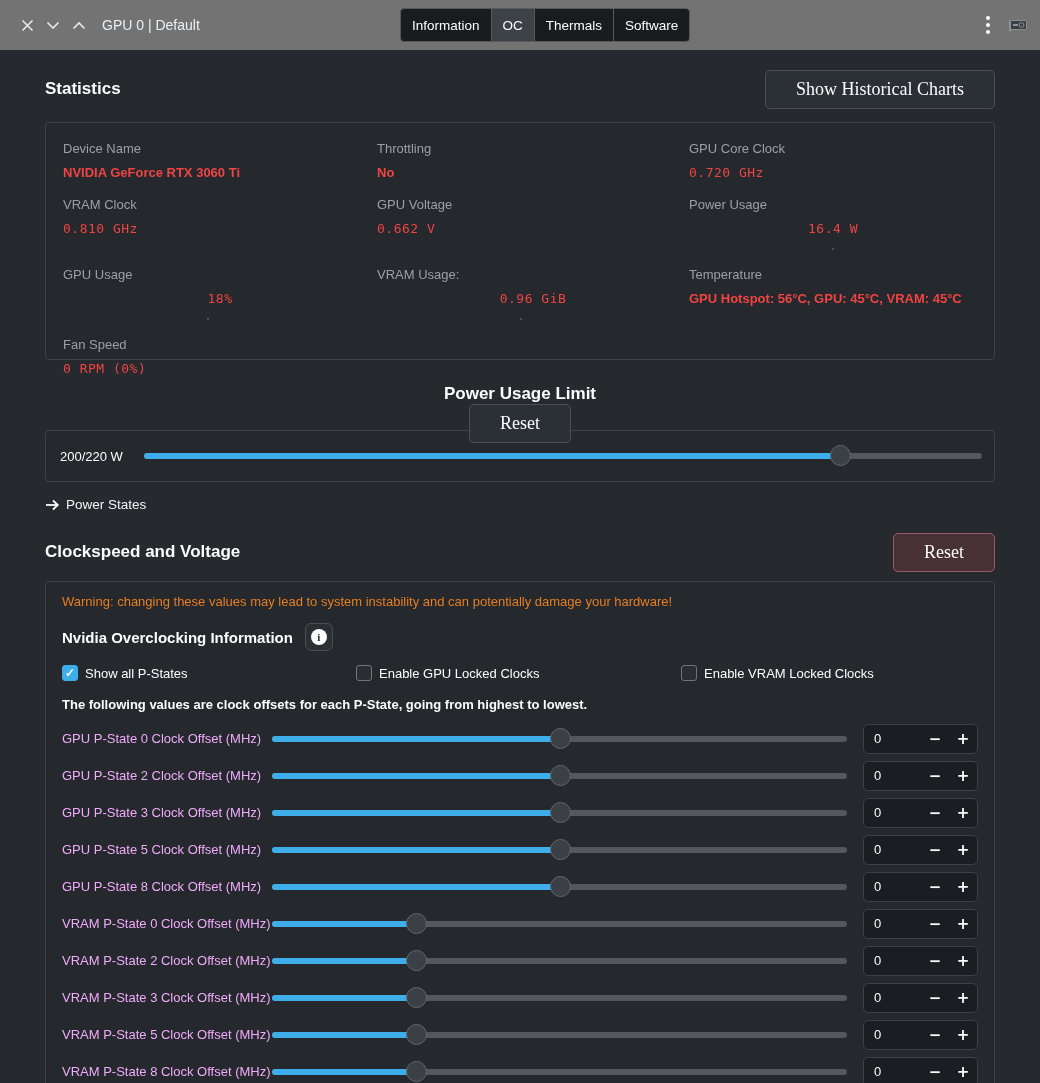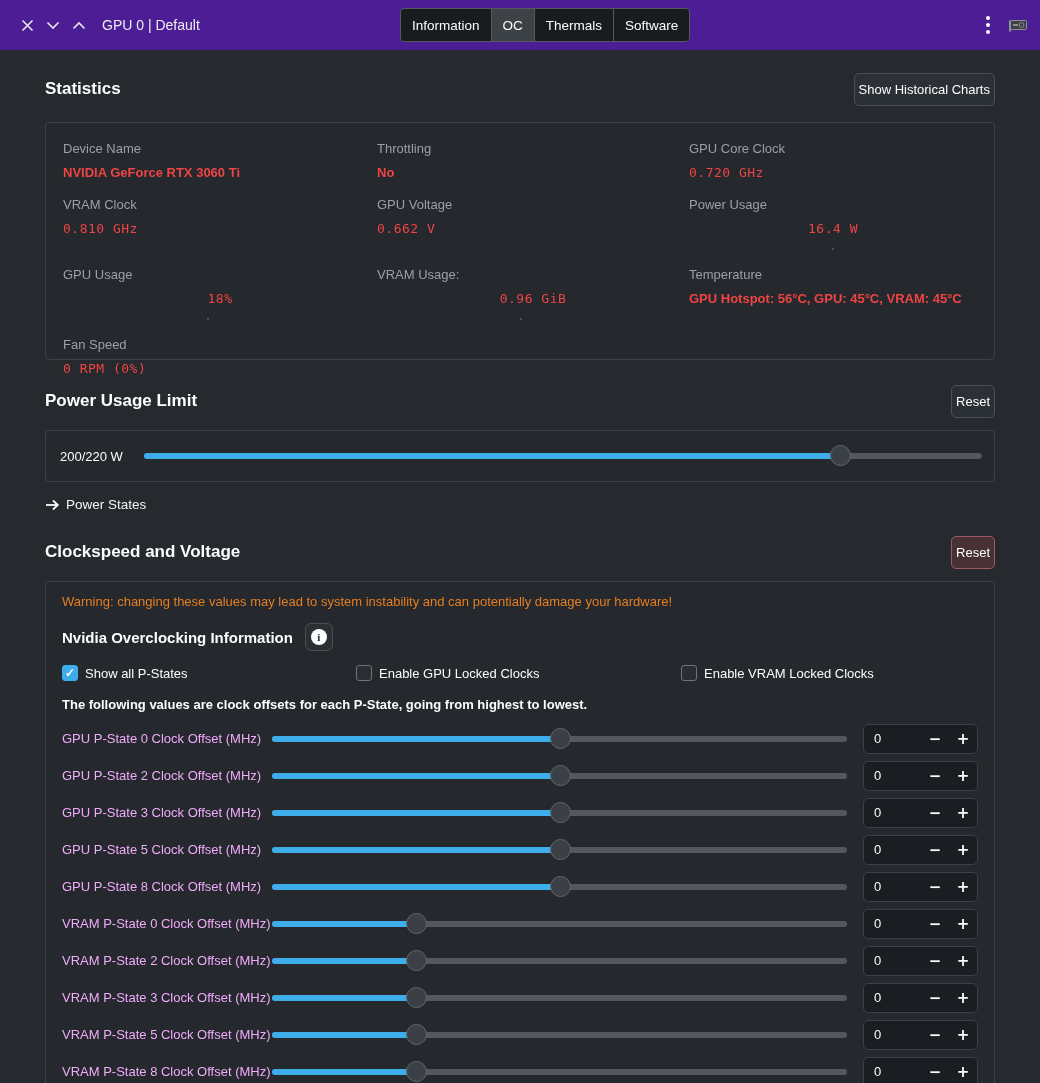--- a/index.html
+++ b/index.html
@@ -6,21 +6,21 @@
   html,body { width:1040px; height:1083px; }
   body {
     background:#26292e;
     font-family:"Liberation Sans", sans-serif;
     color:#fcfcfc;
     font-size:13px;
     overflow:hidden;
   }
   
   .topbar {
-    height:50px; background:#4c1d95;
+    height:50px; background:#737373;
     display:flex; align-items:center;
     padding:0 14px; position:relative;
   }
   .win-icon { width:26px; height:26px; display:flex; align-items:center; justify-content:center; cursor:pointer; }
   .win-icon svg { stroke:#e6e8ea; stroke-width:1.6; fill:none; }
   .titlebar-title { margin-left:10px; font-size:14px; color:#eceff1; }
   .tabbar {
     position:absolute; left:400px; top:8px; height:34px;
     display:flex; border:1px solid #55595e; border-radius:4px; overflow:hidden;
     background:#191c1f;
@@ -38,22 +38,22 @@
 
   
   .page { padding:0 45px; }
   .section-head {
     display:flex; justify-content:space-between; align-items:center;
     margin-top:22px; margin-bottom:16px; height:34px;
   }
   .section-head h2 { font-size:17px; font-weight:bold; color:#fcfcfc; }
   .btn {
     background:#2b3036; border:1px solid #4b5056; border-radius:5px;
-    color:#fcfcfc; font-size:13px; padding:8px 4px; cursor:pointer;
-    font-family:Liberation Sans, sans-serif;
+    color:#fcfcfc; font-size:18px; padding:8px 30px; cursor:pointer;
+    font-family:Liberation Serif, serif;
   }
   .btn.danger { background:#483135; border-color:#9c5a62; }
 
   .panel {
     border:1px solid #3d4248; border-radius:4px; background:#25282c;
   }
 
   
   .stats-panel { padding:18px 17px 16px 17px; height:238px; }
   .stats-grid {
@@ -248,21 +248,21 @@
         <div class="stat-value">GPU Hotspot: 56°C, GPU: 45°C, VRAM: 45°C</div>
       </div>
 
       <div>
         <div class="stat-label">Fan Speed</div>
         <div class="stat-value mono">0 RPM (0%)</div>
       </div>
     </div>
   </div>
 
-  <div class="section-head" style="margin-top:24px; margin-bottom:12px;">
+  <div class="section-head" style="margin-top:24px; margin-bottom:12px;flex-direction:column;">
     <h2>Power Usage Limit</h2>
     <button class="btn">Reset</button>
   </div>
 
   <div class="panel slider-panel">
     <span class="slider-label">200/220 W</span>
     <div class="slider">
       <div class="track"></div>
       <div class="fill" style="width: 83%;"></div>
       <div class="handle" style="left: calc(83% - 10px);"></div>

